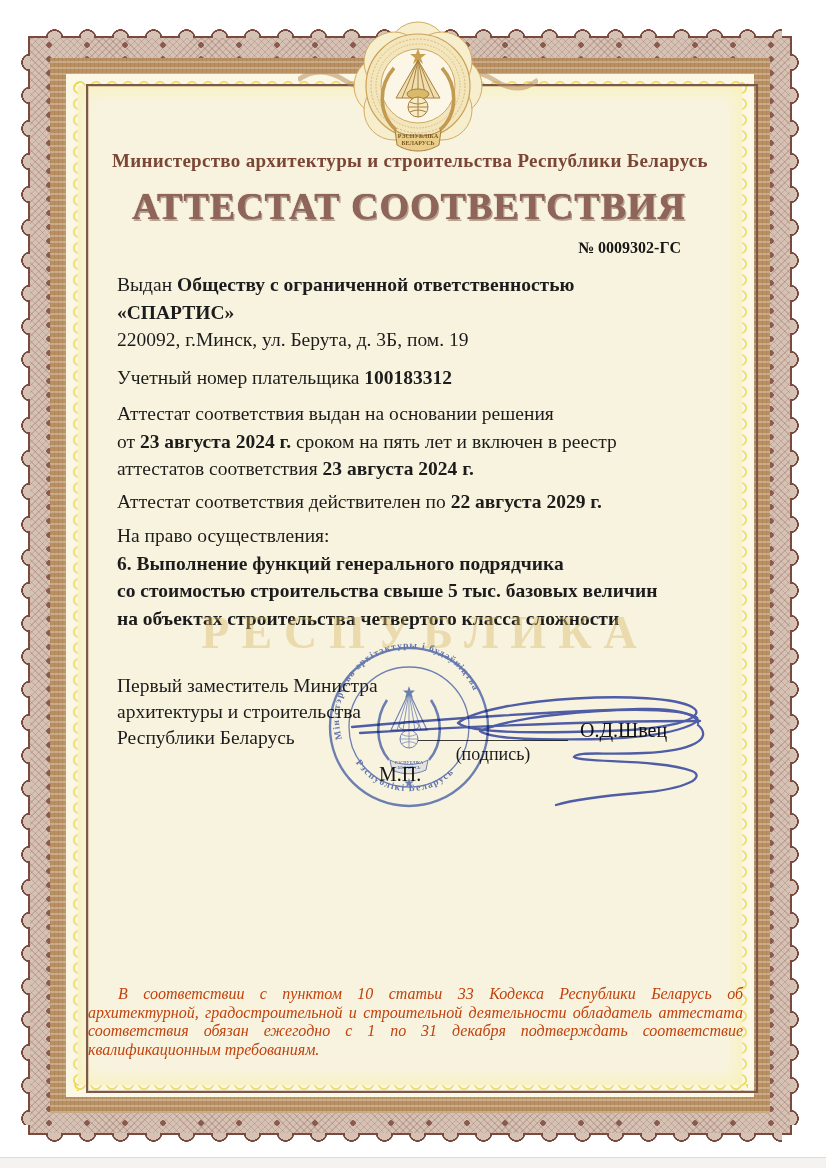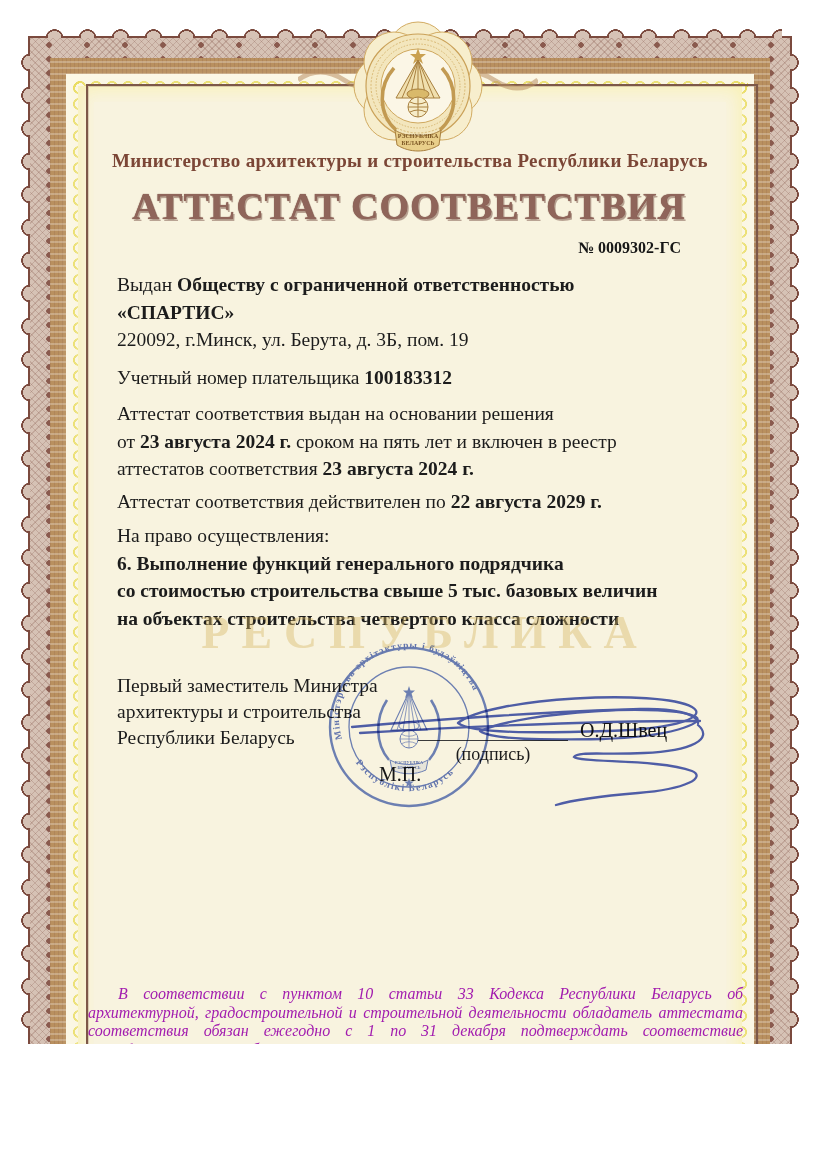--- a/index.html
+++ b/index.html
@@ -1,17 +1,17 @@
 <!DOCTYPE html>
 <html><head>
 <meta charset="utf-8">
 <style>
   * { margin:0; padding:0; box-sizing:border-box; }
   html,body { width:826px; height:1168px; background:#ffffff; font-family:"Liberation Serif", serif; }
-  .page { position:relative; width:826px; height:1044px; background:#ffffff; overflow:hidden; }
+  .page { position:relative; width:826px; height:1168px; background:#ffffff; overflow:hidden; }
 
   
   .cert { position:absolute; left:20px; top:28px; width:780px; height:1115px; }
 
   .band1 { position:absolute; inset:8px; background:#d6c2b5; border:2px solid #7b4a3e;
     background-image:
       radial-gradient(circle, #8a5a4e 0 2.5px, rgba(0,0,0,0) 3px),
       repeating-linear-gradient(45deg, rgba(123,74,62,.22) 0 1px, rgba(0,0,0,0) 1px 5px),
       repeating-linear-gradient(-45deg, rgba(123,74,62,.22) 0 1px, rgba(0,0,0,0) 1px 5px);
     background-size: 38px 14px, auto, auto; }
@@ -75,21 +75,21 @@
   .watermark { position:absolute; left:85px; top:578px; width:640px; text-align:center;
     font-size:46px; font-weight:bold; letter-spacing:12px; color:rgba(214,183,102,.42); white-space:nowrap; }
 
   .sig-line { position:absolute; left:398px; top:712px; width:150px; border-top:1.5px solid #3a3a3a; }
   .sig-caption { position:absolute; left:398px; top:716px; width:150px; text-align:center;
     font-size:18px; color:#1c1c1c; }
   .signer-name { position:absolute; left:560px; top:691px; font-size:20px; color:#161616; white-space:nowrap; }
   .seal-abbr { position:absolute; left:359px; top:735px; font-size:20px; color:#161616; }
 
   .footnote { position:absolute; left:68px; top:957px; width:655px; font-size:16px; font-style:italic;
-    line-height:18.5px; text-align:justify; text-indent:30px; color:#a21caf; }
+    line-height:18.5px; text-align:justify; text-indent:30px; color:#c2410c; }
 
   .emblem { position:absolute; left:278px; top:-14px; width:240px; height:148px; }
   .stamp { position:absolute; left:304px; top:614px; width:170px; height:170px; opacity:.88; mix-blend-mode:multiply; }
   .signature-svg { position:absolute; left:320px; top:635px; width:400px; height:175px; mix-blend-mode:multiply; }
 
   .footer-strip { position:absolute; left:0; top:1157px; width:826px; height:11px;
     background:#f4f3f1; border-top:1px solid #dcdbd8; }
 </style>
 </head>
 <body>

